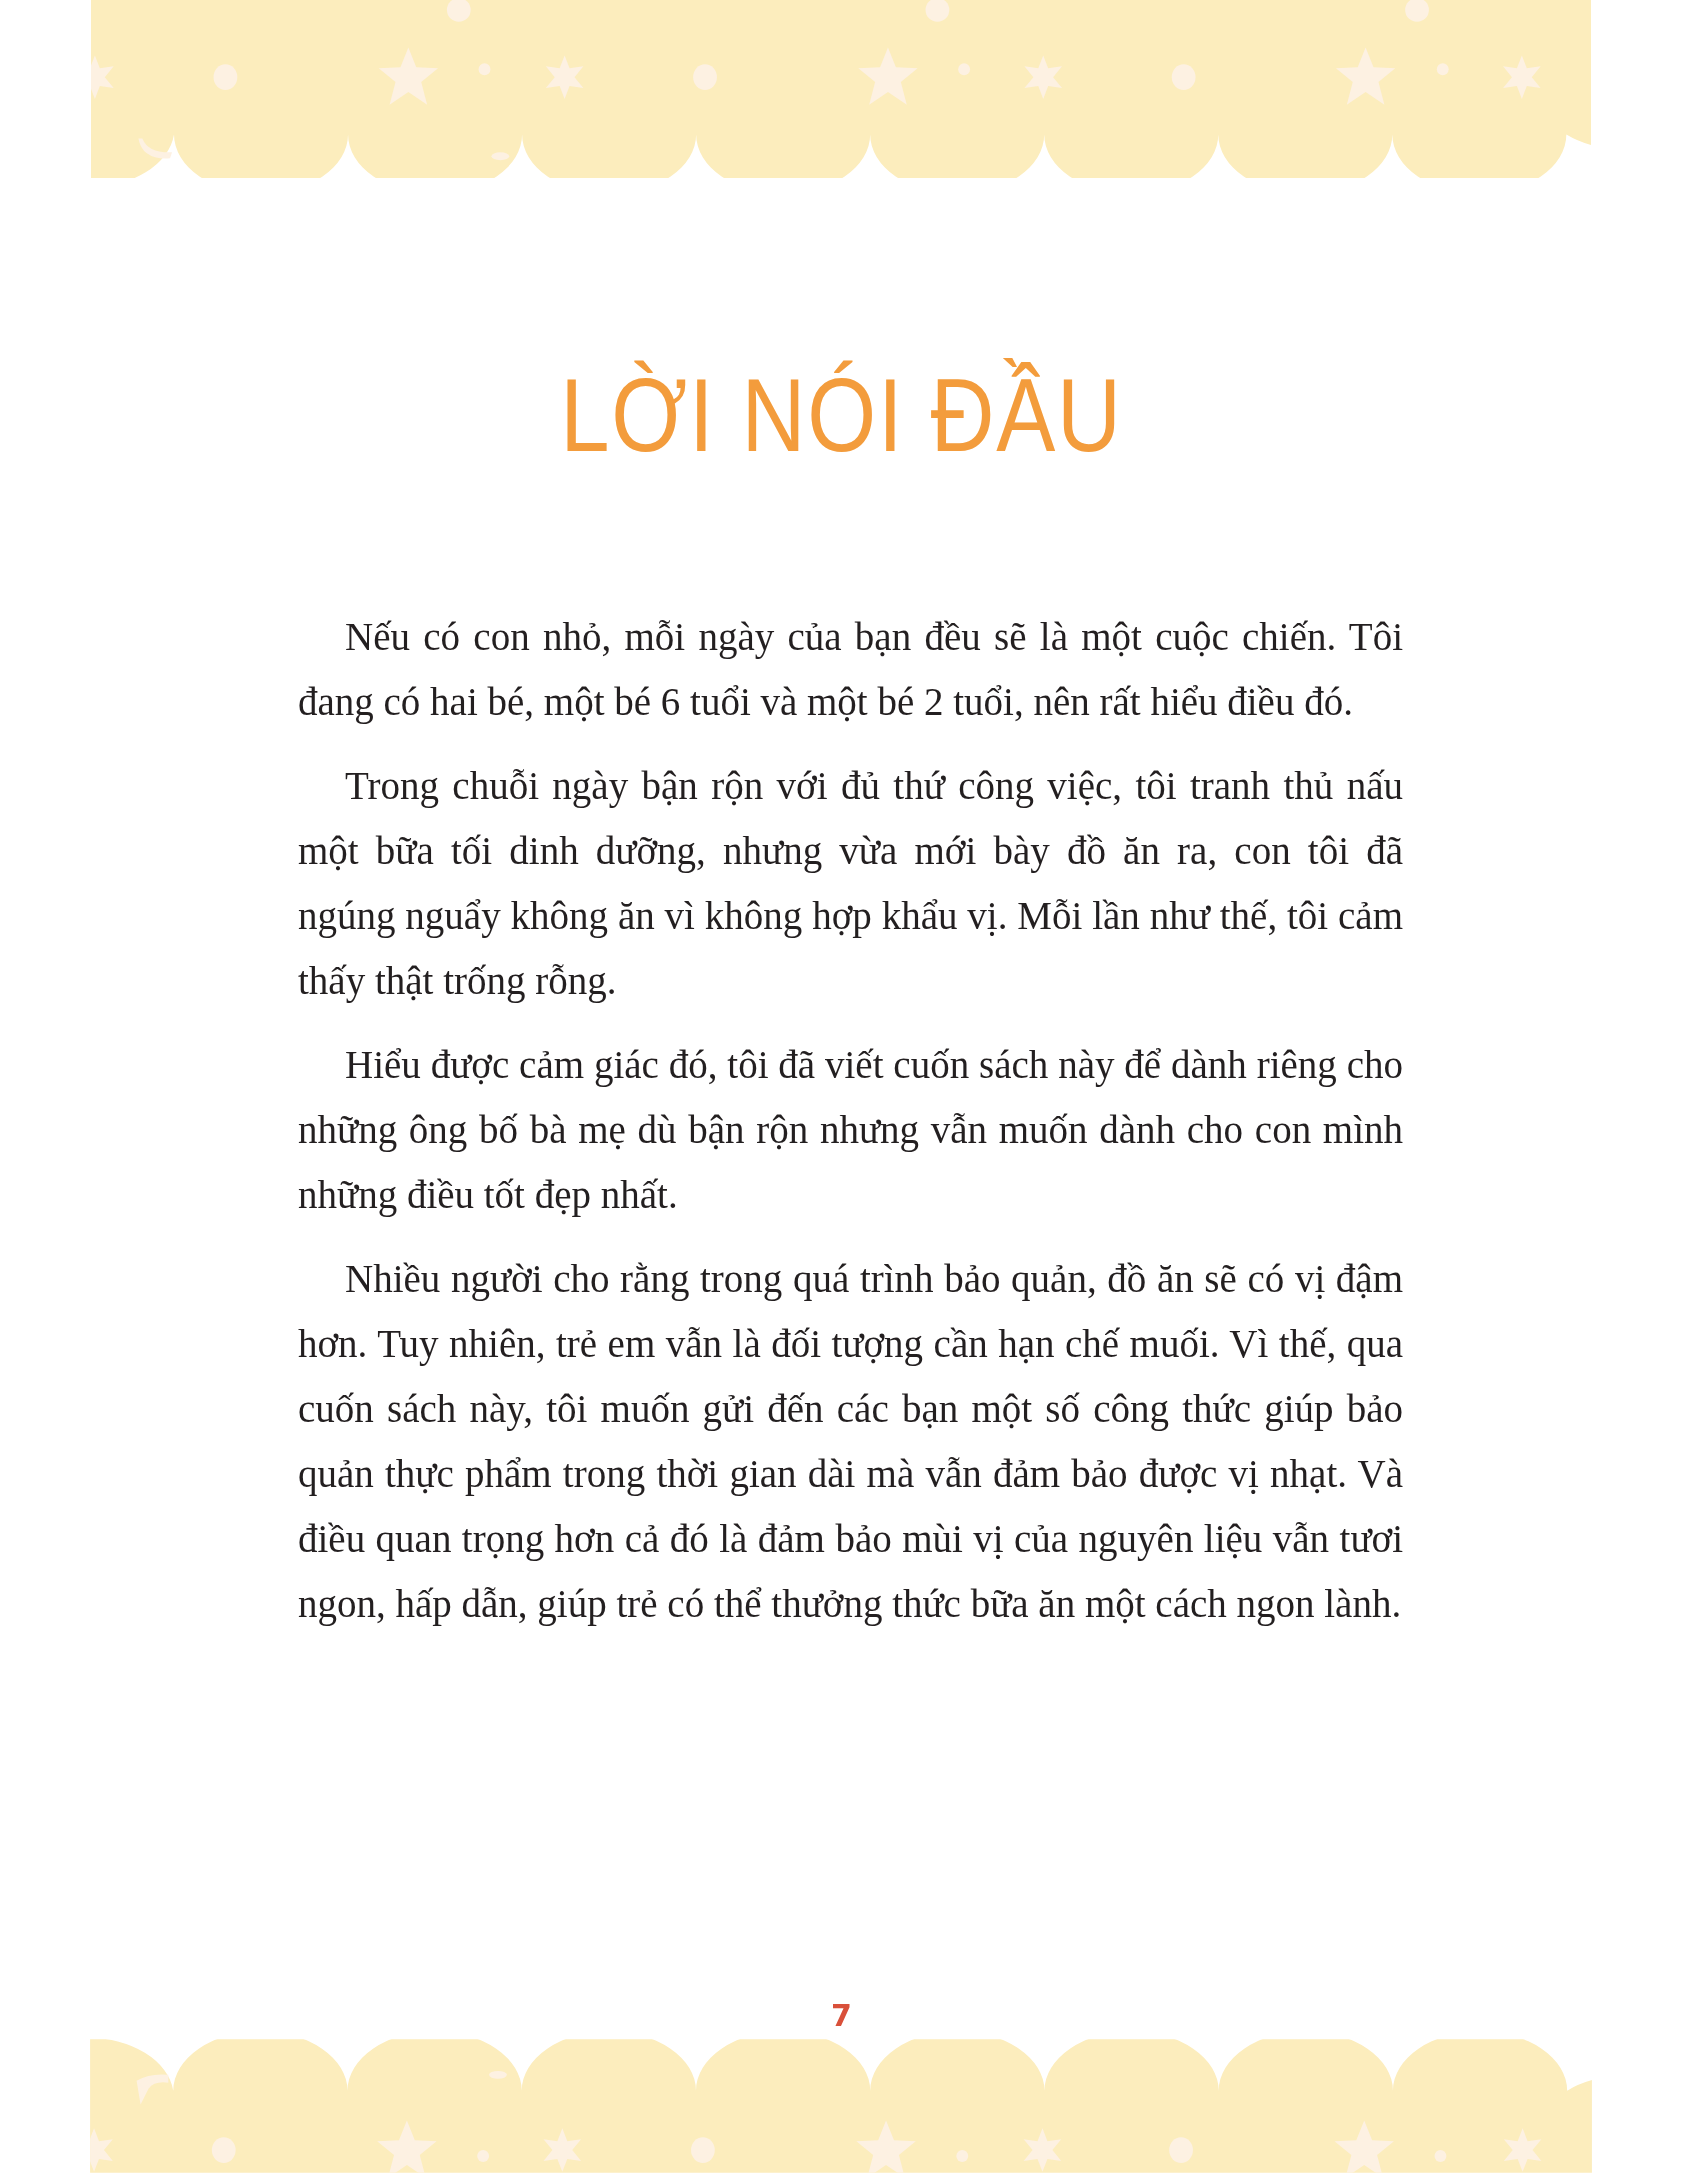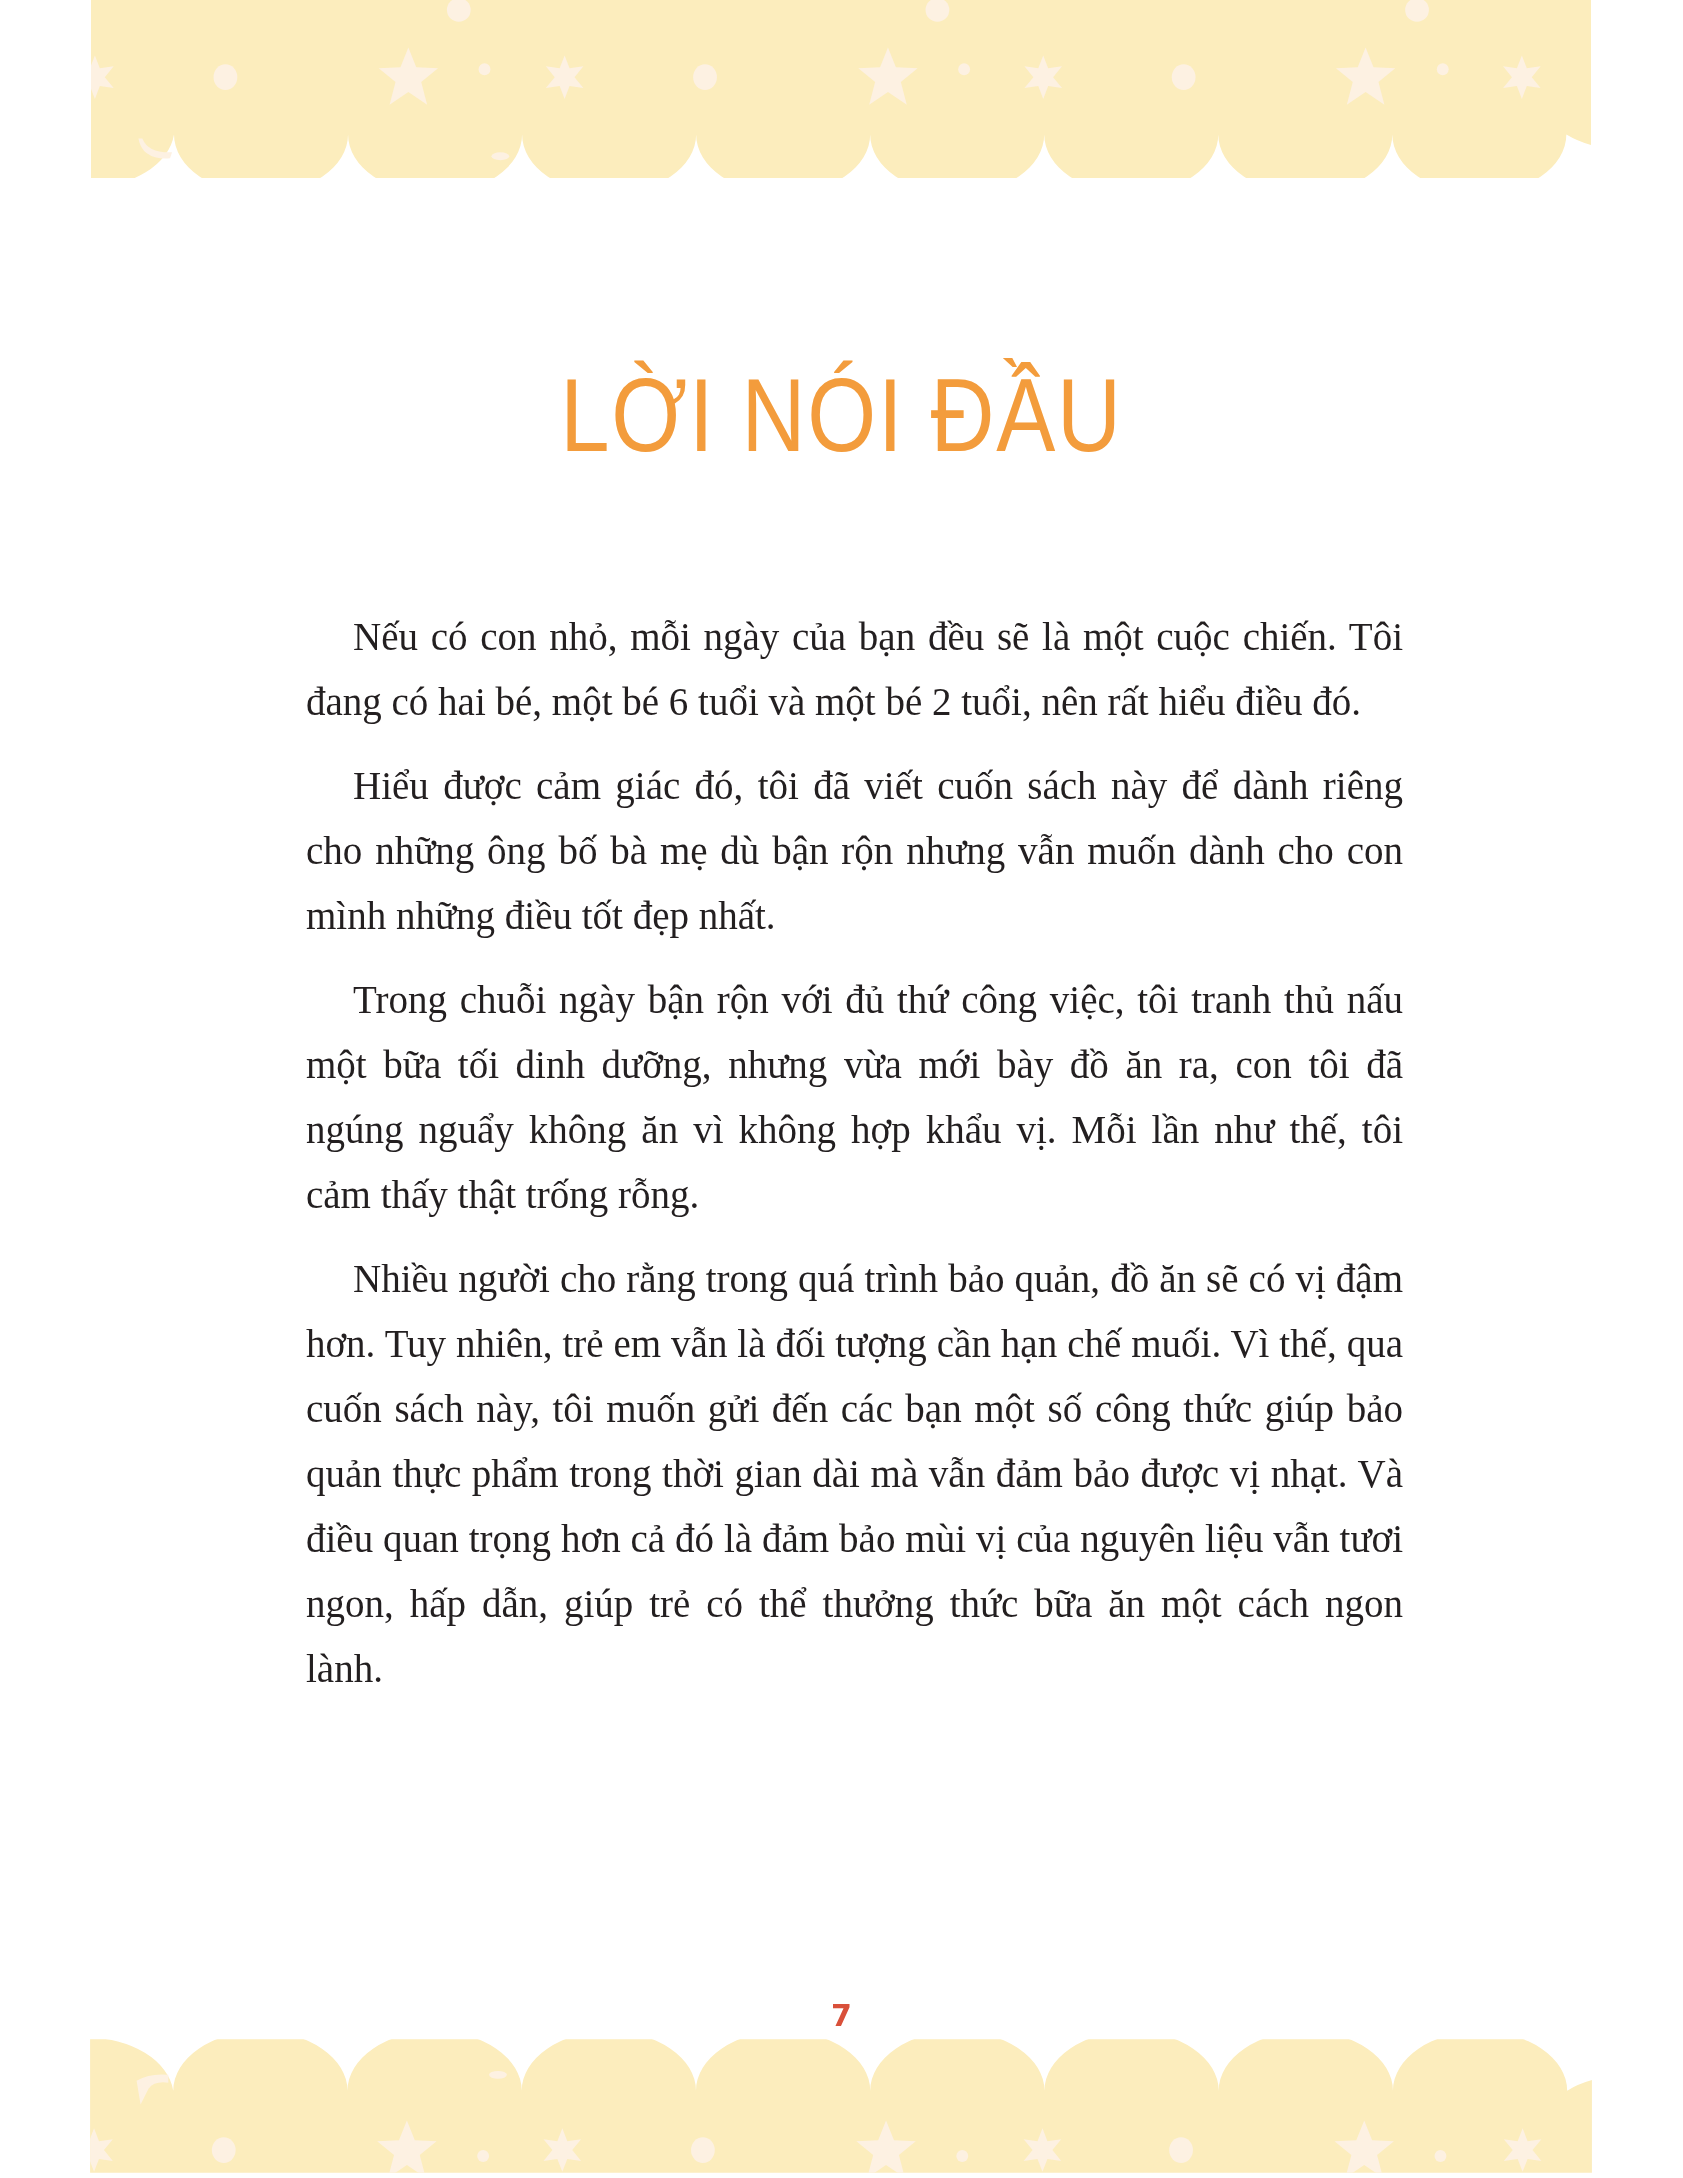--- a/index.html
+++ b/index.html
@@ -15,21 +15,21 @@
     font-size: 103px; font-weight: 400; letter-spacing: 2px;
     color: #f39c3c; line-height: 119px;
     transform: scaleX(0.86); transform-origin: center;
   }
   .body-text {
     position: absolute; left: 294px; width: 1109px; top: 604px;
     font-family: "Liberation Serif", "DejaVu Serif", serif;
     font-size: 39px; color: #231f20; line-height: 65px;
     text-align: justify;
   }
-  .body-text p { margin: 0 0 19px 12px; text-indent: 47px; text-align-last: left; }
+  .body-text p { margin: 0 0 19px 4px; text-indent: 47px; text-align-last: left; }
   .page-number {
     position: absolute; left: 0; width: 1683px; top: 1998px;
     text-align: center;
     font-family: "DejaVu Sans", sans-serif; font-weight: 700;
     font-size: 30px; color: #d9503a;
   }
 </style>
 </head>
 <body>
 
@@ -79,22 +79,22 @@
         <ellipse cx="505" cy="158" rx="9" ry="4"></ellipse>
       </g>
     </g>
   </svg>
 </div>
 
 <div class="title">LỜI NÓI ĐẦU</div>
 
 <div class="body-text">
   <p>Nếu có con nhỏ, mỗi ngày của bạn đều sẽ là một cuộc chiến. Tôi đang có hai bé, một bé 6 tuổi và một bé 2 tuổi, nên rất hiểu điều đó.</p>
+  <p>Trong chuỗi ngày bận rộn với đủ thứ công việc, tôi tranh thủ nấu một bữa tối dinh dưỡng, nhưng vừa mới bày đồ ăn ra, con tôi đã ngúng nguẩy không ăn vì không hợp khẩu vị. Mỗi lần như thế, tôi cảm thấy thật trống rỗng.</p>
   <p>Hiểu được cảm giác đó, tôi đã viết cuốn sách này để dành riêng cho những ông bố bà mẹ dù bận rộn nhưng vẫn muốn dành cho con mình những điều tốt đẹp nhất.</p>
-  <p>Trong chuỗi ngày bận rộn với đủ thứ công việc, tôi tranh thủ nấu một bữa tối dinh dưỡng, nhưng vừa mới bày đồ ăn ra, con tôi đã ngúng nguẩy không ăn vì không hợp khẩu vị. Mỗi lần như thế, tôi cảm thấy thật trống rỗng.</p>
   <p>Nhiều người cho rằng trong quá trình bảo quản, đồ ăn sẽ có vị đậm hơn. Tuy nhiên, trẻ em vẫn là đối tượng cần hạn chế muối. Vì thế, qua cuốn sách này, tôi muốn gửi đến các bạn một số công thức giúp bảo quản thực phẩm trong thời gian dài mà vẫn đảm bảo được vị nhạt. Và điều quan trọng hơn cả đó là đảm bảo mùi vị của nguyên liệu vẫn tươi ngon, hấp dẫn, giúp trẻ có thể thưởng thức bữa ăn một cách ngon lành.</p>
 </div>
 
 <div class="page-number">7</div>
 
 <div id="bottom-band" class="band">
   <svg width="1683" height="139" viewBox="0 0 1700 140">
     <defs>
       <clipPath id="clipBot">
           <rect x="91" y="0" width="1517" height="135"></rect>

